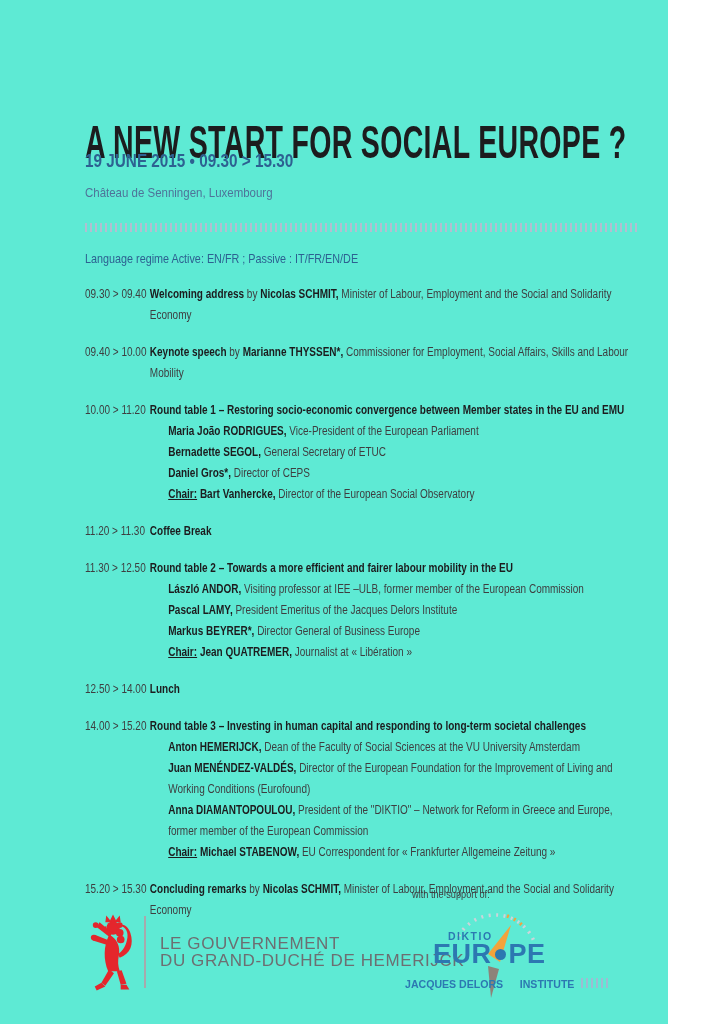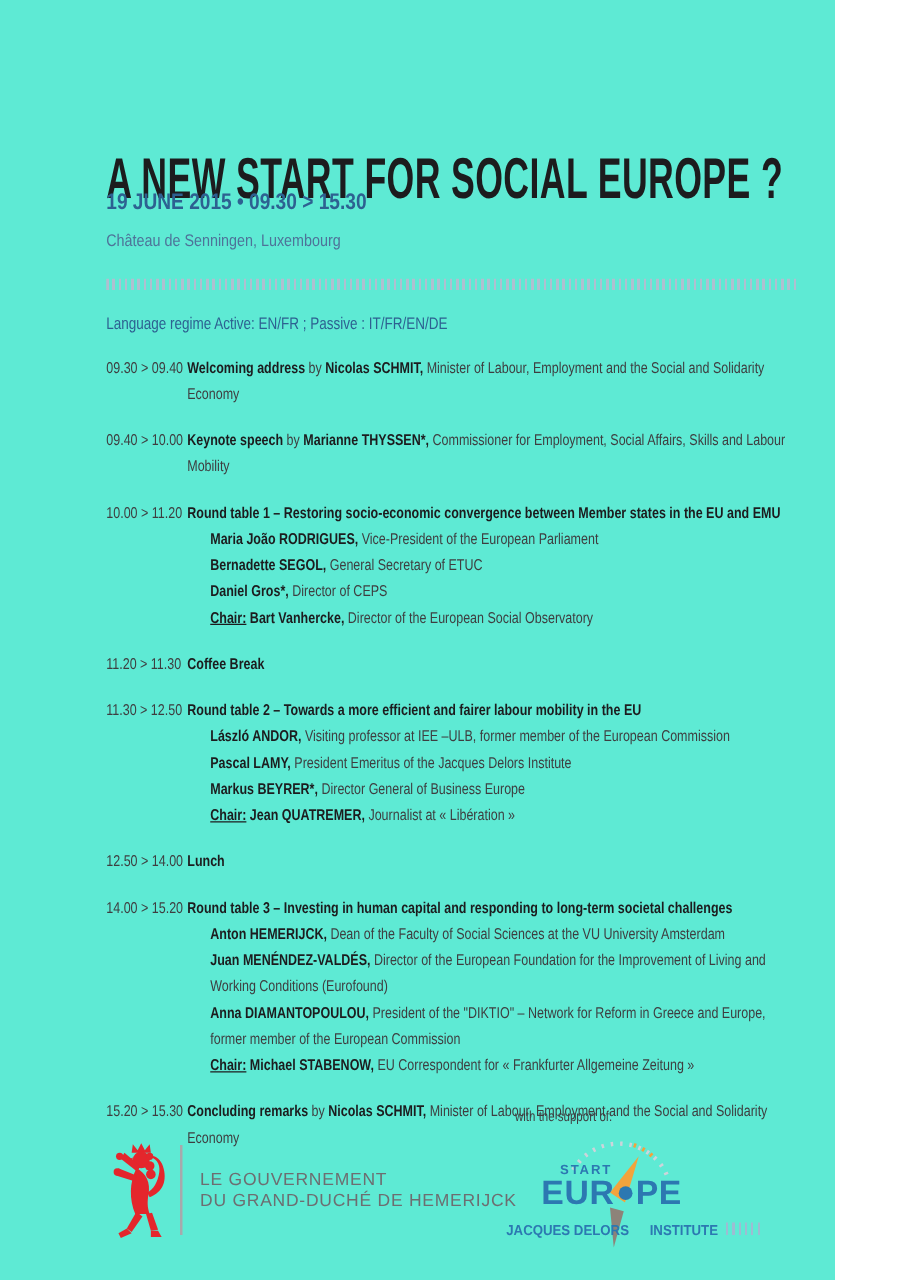--- a/index.html
+++ b/index.html
@@ -32,21 +32,21 @@
   .seg-bold{font-weight:700;color:var(--text-dark);}
   .seg-normal{color:var(--text-gray);}
   .seg-chair{font-weight:700;color:var(--text-dark);text-decoration:underline;}
 
   .support{position:absolute;left:412px;top:888px;font-size:11.5px;color:var(--text-gray);
         transform:scaleX(0.8);transform-origin:left top;white-space:nowrap;}
 
   .lux-logo{position:absolute;left:88px;top:912px;display:flex;align-items:center;}
   .lux-lion{width:50px;height:80px;}
   .lux-sep{width:2px;height:72px;background:#a7a9ac;margin-left:6px;}
-  .lux-text{margin-left:14px;font-size:14px;line-height:17px;white-space:nowrap;}
+  .lux-text{margin-left:14px;font-size:17px;line-height:17px;white-space:nowrap;}
   .lux-gov{color:var(--lux-gray);letter-spacing:0.6px;}
   .lux-min{color:var(--lux-red);}
 
   .jdi-logo{position:absolute;left:405px;top:918px;width:180px;height:90px;}
   .jdi-arc{position:absolute;left:40px;top:-12px;width:110px;height:70px;z-index:0;}
   .jdi-needle{position:absolute;left:70px;top:-12px;width:48px;height:104px;z-index:1;}
   .jdi-notre{position:absolute;left:43px;top:12px;font-size:10.5px;font-weight:700;letter-spacing:1.5px;
         color:var(--jdi-blue);z-index:2;}
   .jdi-europe{position:absolute;left:28px;top:23px;font-size:27px;line-height:1;font-weight:700;
         color:var(--jdi-blue);z-index:2;letter-spacing:0.5px;white-space:nowrap;}
@@ -162,18 +162,18 @@
 
   <div class="jdi-logo">
     <svg class="jdi-arc" viewBox="0 0 110 70" xmlns="http://www.w3.org/2000/svg">
       <path d="M13.6 30 A42 42 0 0 1 89.5 36.6" fill="none" stroke="#cdd4da" stroke-width="3.5" stroke-dasharray="2 5.5"></path>
       <path d="M62 10 A42 42 0 0 1 78 20" fill="none" stroke="#f2a33c" stroke-width="3.5" stroke-dasharray="2 5.5"></path>
     </svg>
     <svg class="jdi-needle" viewBox="0 0 48 104" xmlns="http://www.w3.org/2000/svg">
       <polygon points="36,19 13,48 25,56" fill="#f2a33c"></polygon>
       <polygon points="13,60 24,63 16,92" fill="#8d8379"></polygon>
     </svg>
-    <div class="jdi-notre">START</div>
+    <div class="jdi-notre">DIKTIO</div>
     <div class="jdi-europe"><span>EUR</span><span class="jdi-dot"></span><span>PE</span></div>
     <div class="jdi-bottom"><span>JACQUES DELORS</span><span class="jdi-gap"></span><span>INSTITUTE</span><span class="jdi-ticks"></span></div>
   </div>
 
 </div>
 
 </body></html>

